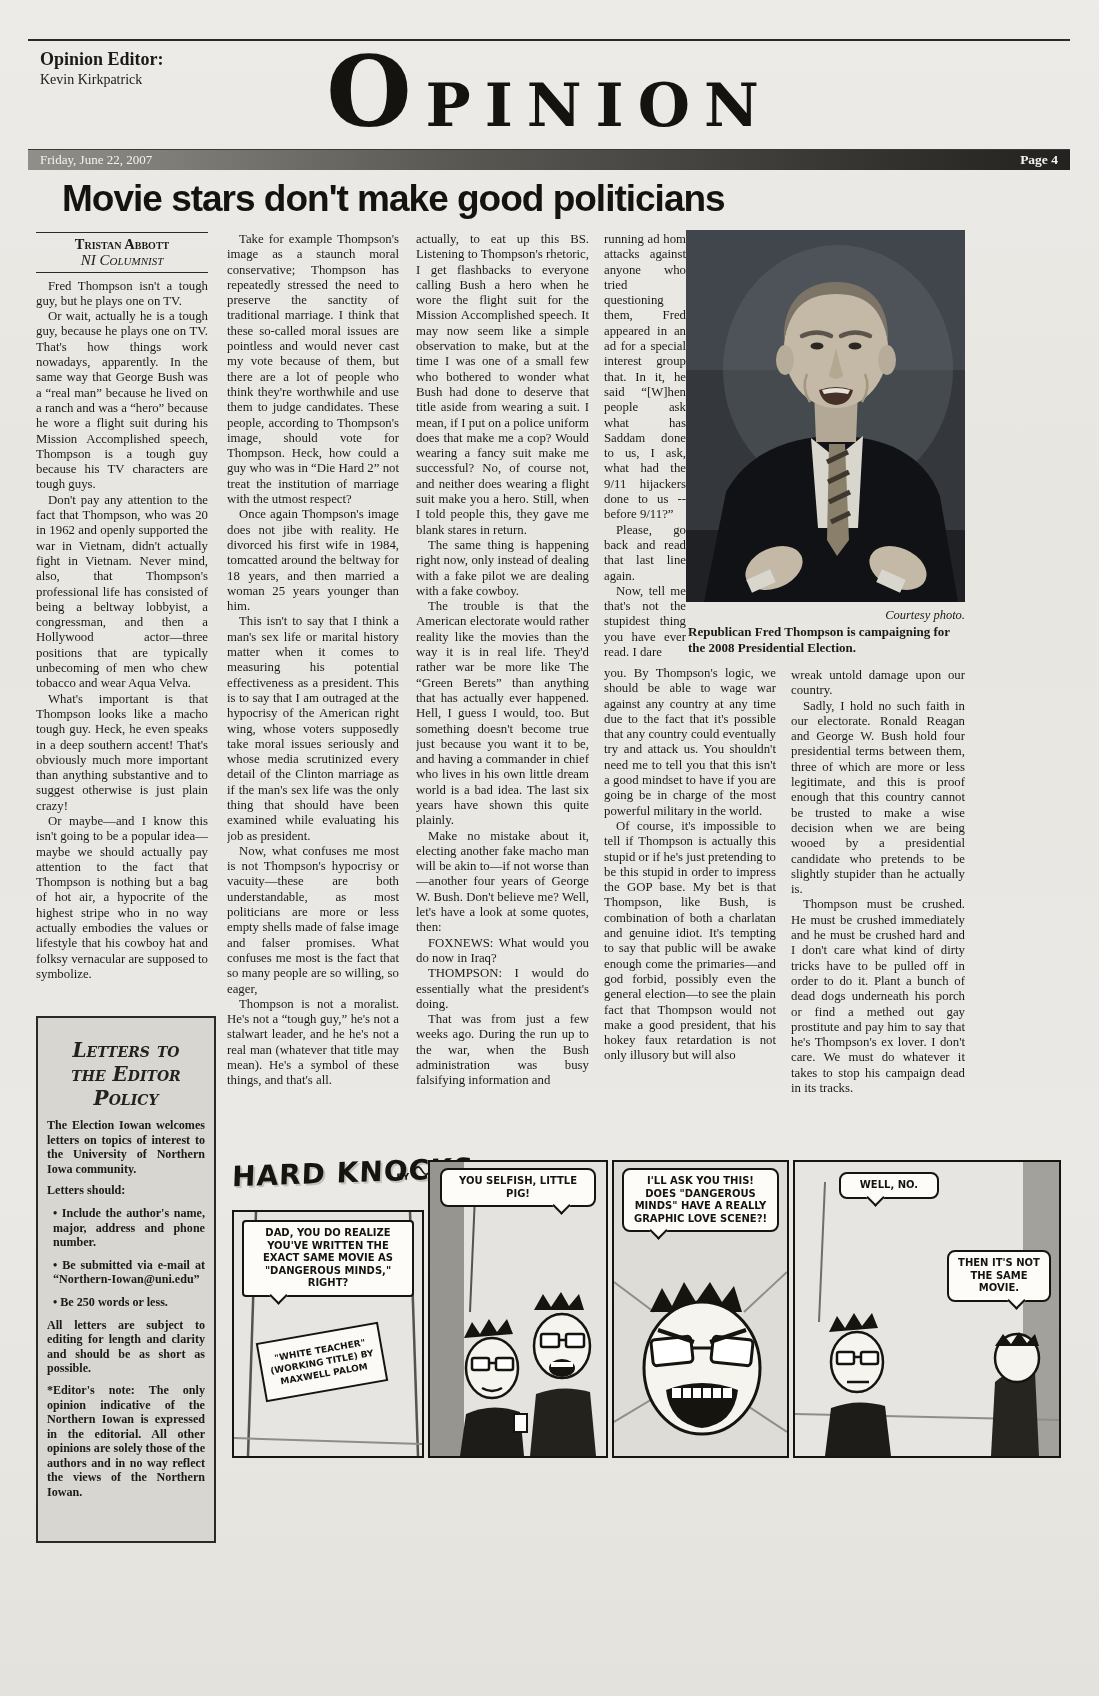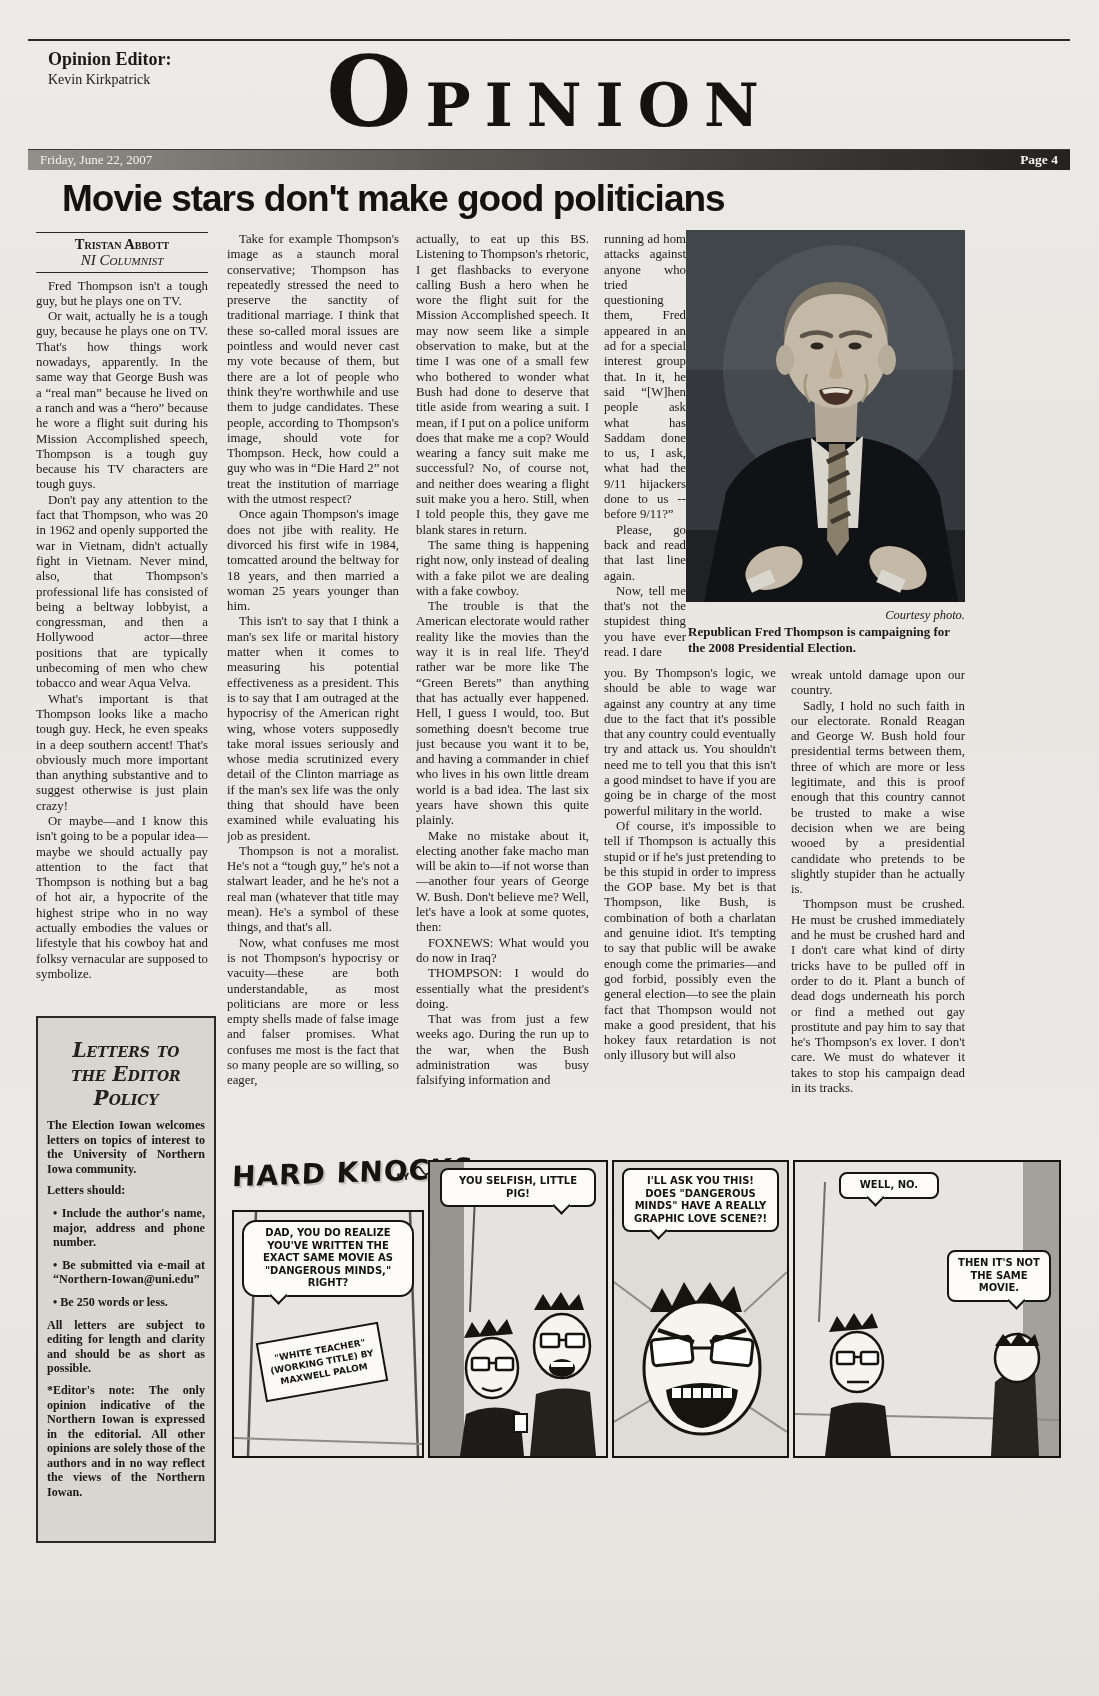--- a/index.html
+++ b/index.html
@@ -2,21 +2,21 @@
 <html lang="en"><head>
 <meta charset="utf-8">
 <title>Opinion</title>
 <style>
   html,body{margin:0;padding:0;background:#dcdbd6;}
   .page{position:relative;width:1099px;height:1696px;margin:0 auto;overflow:hidden;
         background:linear-gradient(180deg,#edebe7,#e7e6e1 30%,#eae9e5 70%,#e3e2dd);
         font-family:"Liberation Serif",serif;color:#1b1a17;}
   
   .top-rule{position:absolute;left:28px;top:39px;width:1042px;height:2px;background:#2a2a26;}
-  .editor-block{position:absolute;left:48px;top:49px;}
+  .editor-block{position:absolute;left:40px;top:49px;}
   .editor-label{font-size:18px;font-weight:bold;}
   .editor-name{font-size:14px;margin-top:2px;}
   .masthead{position:absolute;left:0;right:0;top:40px;margin:0;text-align:center;
             font-family:"DejaVu Serif",serif;font-weight:bold;font-size:60px;
             letter-spacing:14px;line-height:104px;height:104px;color:#14130f;}
   .masthead::first-letter{font-size:98px;}
   .date-bar{position:absolute;left:28px;top:149px;width:1042px;height:21px;
             background:linear-gradient(90deg,#908f8a 0%,#5a5954 40%,#232220 100%);
             border-top:1px solid #3a3936;display:flex;justify-content:space-between;
             align-items:center;padding:0 12px;box-sizing:border-box;color:#f4f3ef;
@@ -68,21 +68,21 @@
   #panel3{left:384px;top:8px;width:177px;height:298px;}
   #panel4{left:565px;top:8px;width:268px;height:298px;}
   .panel svg{position:absolute;left:0;bottom:0;width:100%;}
   .bubble{position:absolute;background:#fdfcf9;border:2px solid #15140f;border-radius:8px;
           padding:5px 6px;font-family:"DejaVu Sans",sans-serif;font-weight:bold;
           font-size:10px;line-height:12.5px;text-align:center;color:#15140f;z-index:3;}
   .bubble::after{content:"";position:absolute;width:11px;height:11px;background:#fdfcf9;
                  border-right:2px solid #15140f;border-bottom:2px solid #15140f;
                  transform:rotate(45deg);bottom:-7px;left:28px;}
   .bubble.tail-right::after{left:auto;right:26px;}
-  #p1-bubble{top:8px;left:8px;right:8px;border-radius:14px;}
+  #p1-bubble{top:8px;left:8px;right:8px;border-radius:4px;}
   #p2-bubble{top:6px;left:10px;right:10px;}
   #p3-bubble{top:6px;left:8px;right:8px;}
   #p4-bubble1{top:10px;left:44px;width:84px;}
   #p4-bubble2{top:88px;right:8px;width:88px;}
   .comic-paper{position:absolute;left:26px;top:120px;width:124px;box-sizing:border-box;
                background:#fbfaf6;border:2px solid #15140f;padding:10px 6px;
                transform:rotate(-10deg);font-family:"DejaVu Sans",sans-serif;font-weight:bold;
                font-size:9px;line-height:12px;text-align:center;z-index:2;color:#15140f;}
 </style>
 </head>
@@ -119,22 +119,22 @@
         <p>Don't pay any attention to the fact that Thompson, who was 20 in 1962 and openly supported the war in Vietnam, didn't actually fight in Vietnam. Never mind, also, that Thompson's professional life has consisted of being a beltway lobbyist, a congressman, and then a Hollywood actor—three positions that are typically unbecoming of men who chew tobacco and wear Aqua Velva.</p>
         <p>What's important is that Thompson looks like a macho tough guy. Heck, he even speaks in a deep southern accent! That's obviously much more important than anything substantive and to suggest otherwise is just plain crazy!</p>
         <p>Or maybe—and I know this isn't going to be a popular idea—maybe we should actually pay attention to the fact that Thompson is nothing but a bag of hot air, a hypocrite of the highest stripe who in no way actually embodies the values or lifestyle that his cowboy hat and folksy vernacular are supposed to symbolize.</p>
       </div>
   </div>
 
   <div id="col2" class="col bodytext">
       <p>Take for example Thompson's image as a staunch moral conservative; Thompson has repeatedly stressed the need to preserve the sanctity of traditional marriage. I think that these so-called moral issues are pointless and would never cast my vote because of them, but there are a lot of people who think they're worthwhile and use them to judge candidates. These people, according to Thompson's image, should vote for Thompson. Heck, how could a guy who was in “Die Hard 2” not treat the institution of marriage with the utmost respect?</p>
       <p>Once again Thompson's image does not jibe with reality. He divorced his first wife in 1984, tomcatted around the beltway for 18 years, and then married a woman 25 years younger than him.</p>
       <p>This isn't to say that I think a man's sex life or marital history matter when it comes to measuring his potential effectiveness as a president. This is to say that I am outraged at the hypocrisy of the American right wing, whose voters supposedly take moral issues seriously and whose media scrutinized every detail of the Clinton marriage as if the man's sex life was the only thing that should have been examined while evaluating his job as president.</p>
+      <p>Now, what confuses me most is not Thompson's hypocrisy or vacuity—these are both understandable, as most politicians are more or less empty shells made of false image and falser promises. What confuses me most is the fact that so many people are so willing, so eager,</p>
       <p>Thompson is not a moralist. He's not a “tough guy,” he's not a stalwart leader, and he he's not a real man (whatever that title may mean). He's a symbol of these things, and that's all.</p>
-      <p>Now, what confuses me most is not Thompson's hypocrisy or vacuity—these are both understandable, as most politicians are more or less empty shells made of false image and falser promises. What confuses me most is the fact that so many people are so willing, so eager,</p>
     </div>
   <div id="col3" class="col bodytext cont">
       <p>actually, to eat up this BS. Listening to Thompson's rhetoric, I get flashbacks to everyone calling Bush a hero when he wore the flight suit for the Mission Accomplished speech. It may now seem like a simple observation to make, but at the time I was one of a small few who bothered to wonder what Bush had done to deserve that title aside from wearing a suit. I mean, if I put on a police uniform does that make me a cop? Would wearing a fancy suit make me successful? No, of course not, and neither does wearing a flight suit make you a hero. Still, when I told people this, they gave me blank stares in return.</p>
       <p>The same thing is happening right now, only instead of dealing with a fake pilot we are dealing with a fake cowboy.</p>
       <p>The trouble is that the American electorate would rather reality like the movies than the way it is in real life. They'd rather war be more like The “Green Berets” than anything that has actually ever happened. Hell, I guess I would, too. But something doesn't become true just because you want it to be, and having a commander in chief who lives in his own little dream world is a bad idea. The last six years have shown this quite plainly.</p>
       <p>Make no mistake about it, electing another fake macho man will be akin to—if not worse than—another four years of George W. Bush. Don't believe me? Well, let's have a look at some quotes, then:</p>
       <p>FOXNEWS: What would you do now in Iraq?</p>
       <p>THOMPSON: I would do essentially what the president's doing.</p>
       <p>That was from just a few weeks ago. During the run up to the war, when the Bush administration was busy falsifying information and</p>
     </div>

